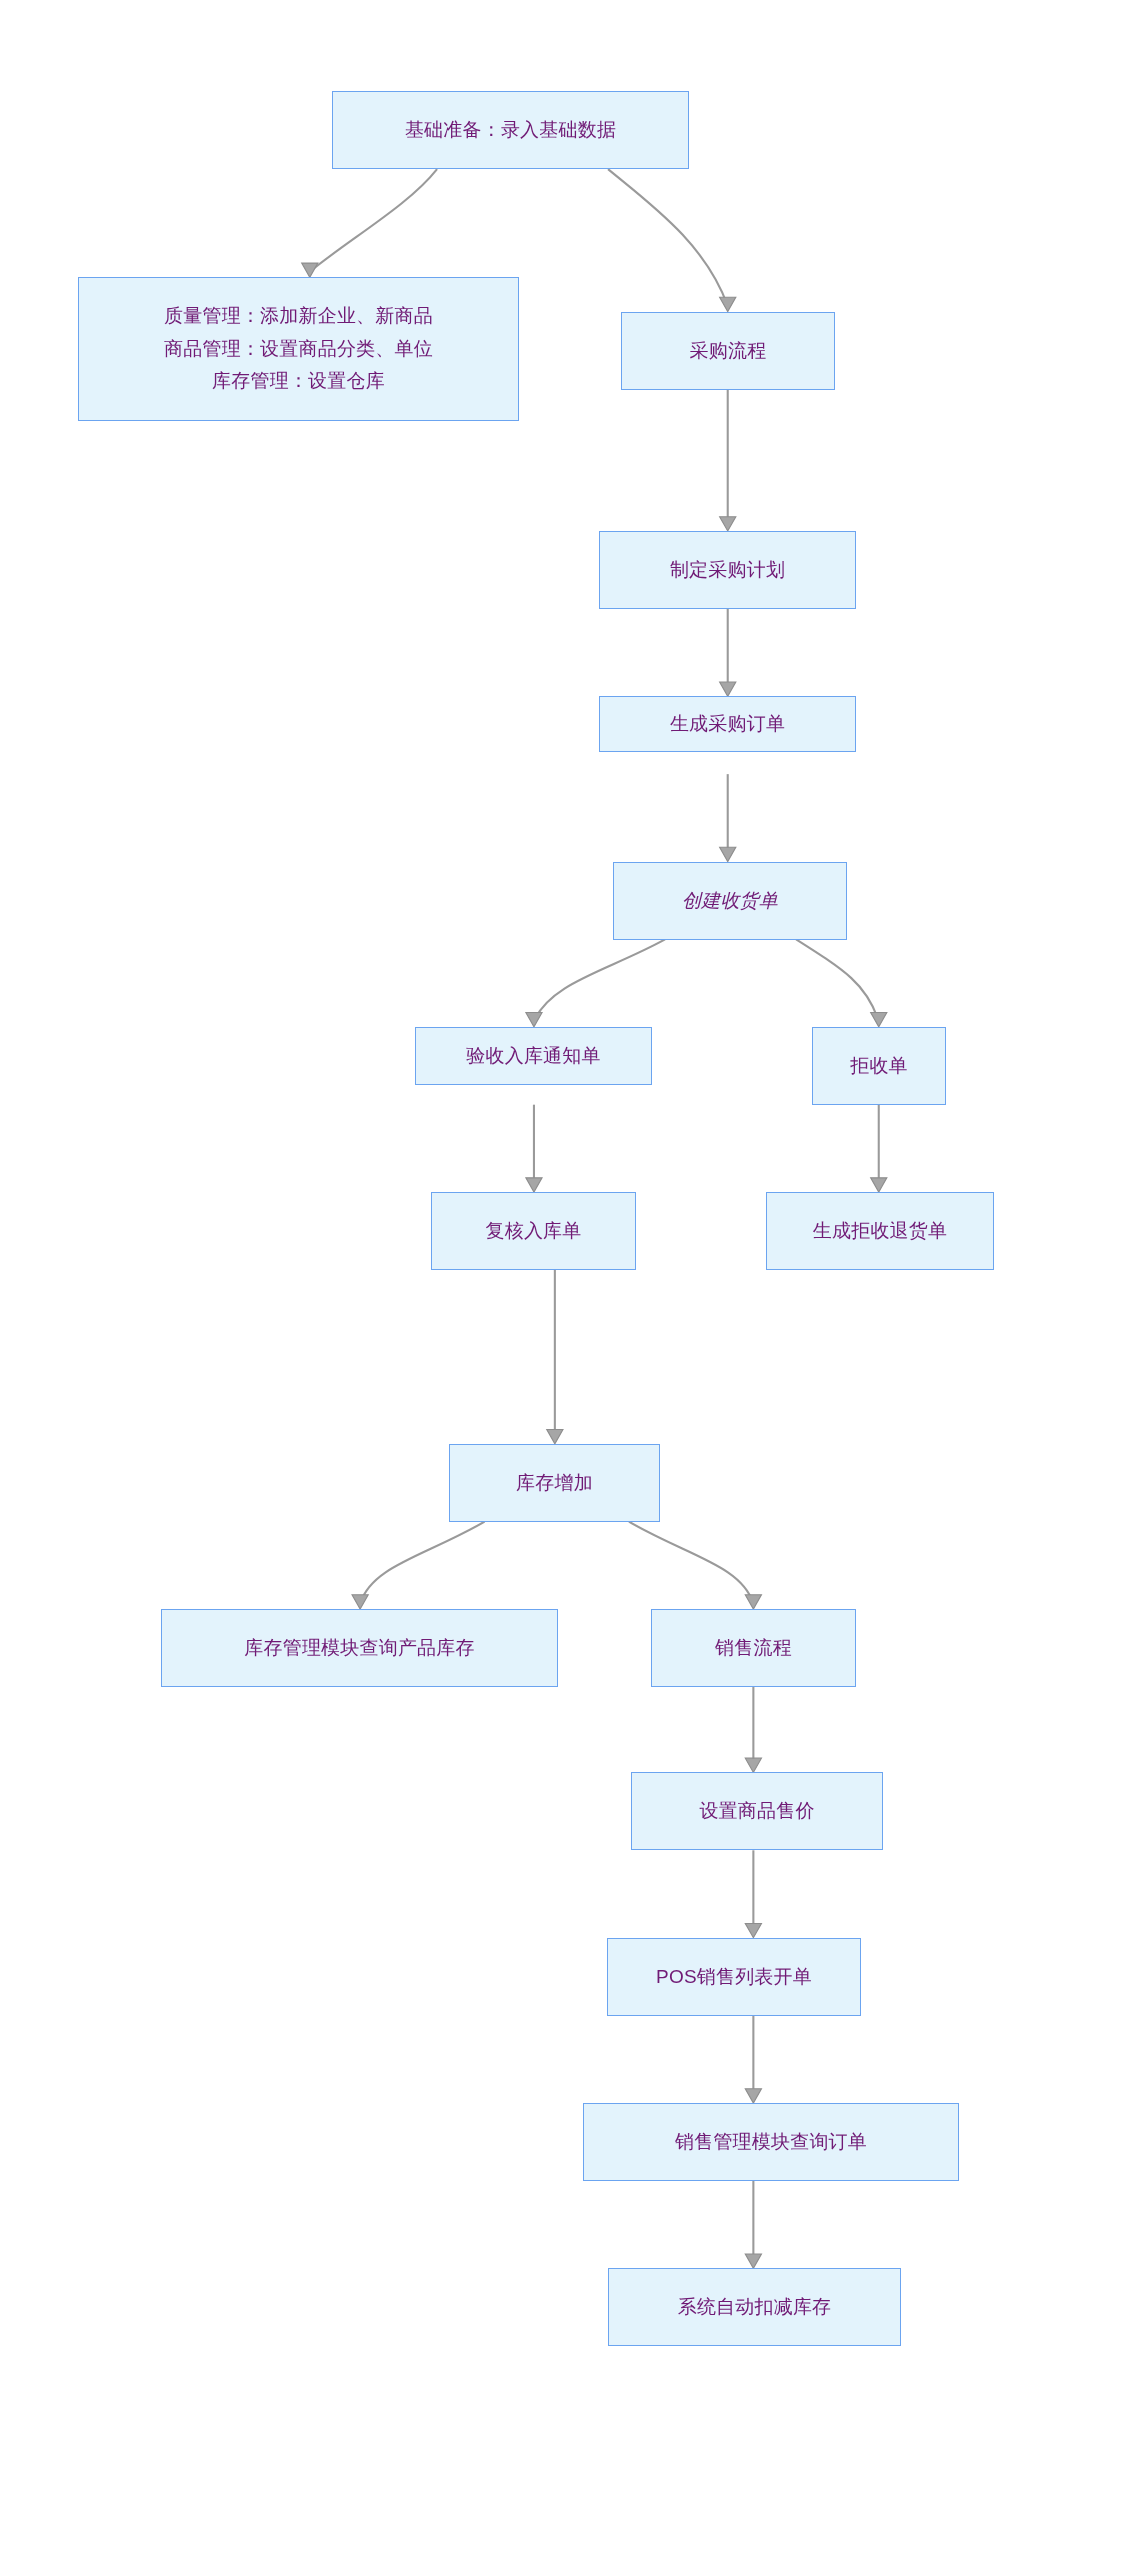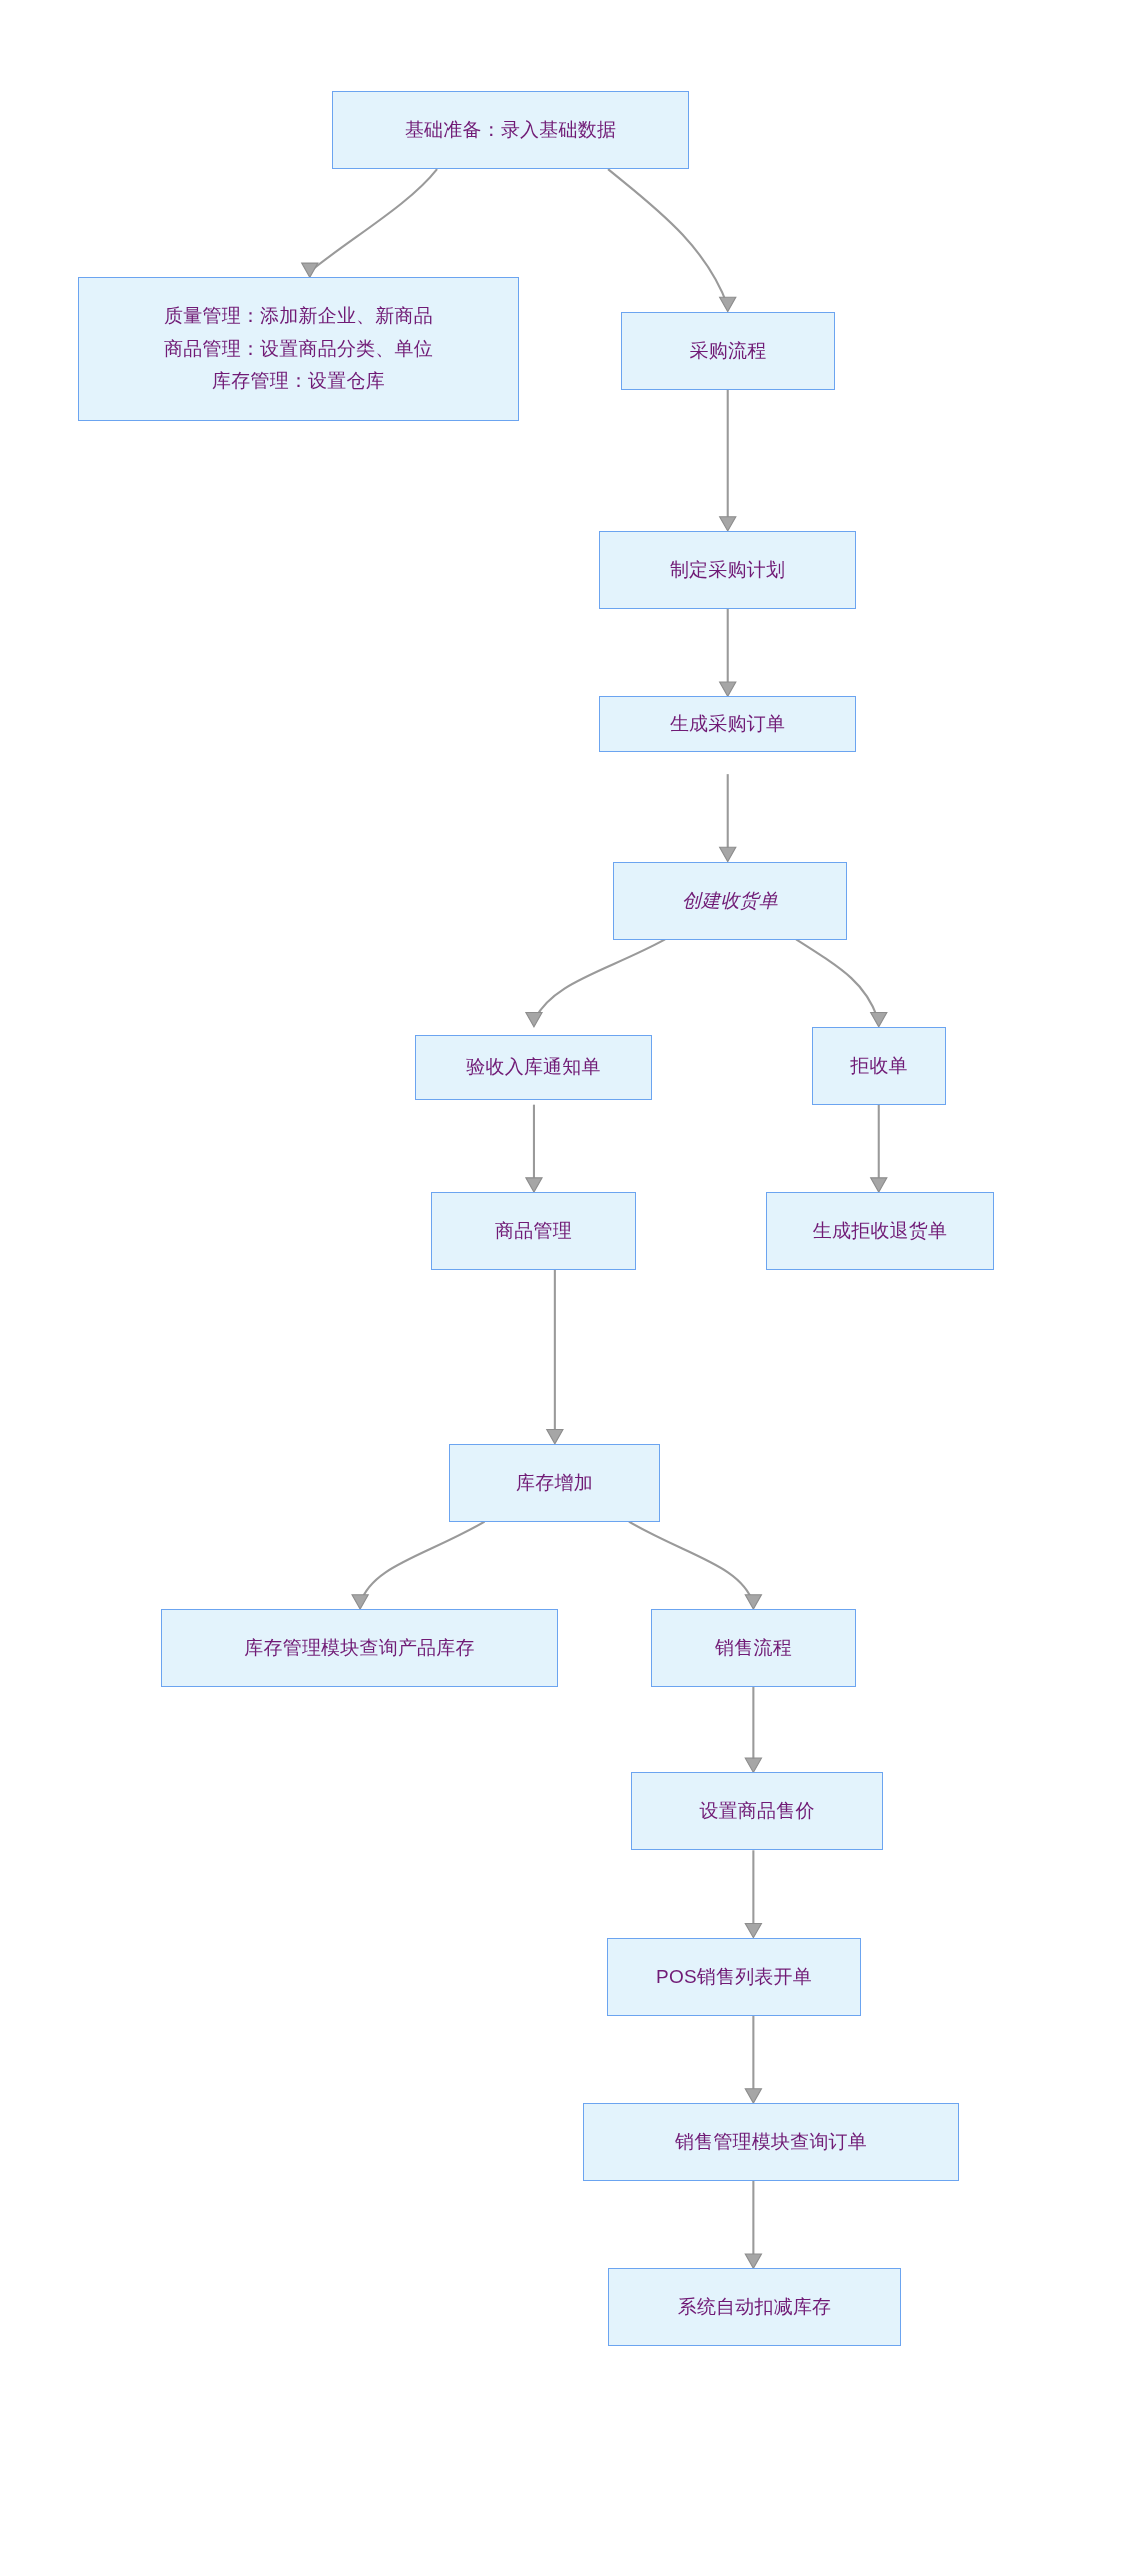--- a/index.html
+++ b/index.html
@@ -100,23 +100,23 @@
   </svg>
   <div id="nodes-group">
       <div class="node" style="left: 332px; top: 91px; width: 357px; height: 78px;">基础准备：录入基础数据</div>
       <div class="node multiline" style="left: 78px; top: 277px; width: 441px; height: 144px;">质量管理：添加新企业、新商品
 商品管理：设置商品分类、单位
 库存管理：设置仓库</div>
       <div class="node" style="left: 621px; top: 312px; width: 214px; height: 78px;">采购流程</div>
       <div class="node" style="left: 599px; top: 531px; width: 257px; height: 78px;">制定采购计划</div>
       <div class="node" style="left: 599px; top: 696px; width: 257px; height: 56px;">生成采购订单</div>
       <div class="node" style="left: 613px; top: 862px; width: 234px; height: 78px; font-style: italic;">创建收货单</div>
-      <div class="node" style="left: 415px; top: 1027px; width: 237px; height: 65px; margin-top: 8px;">验收入库通知单</div>
+      <div class="node" style="left: 415px; top: 1027px; width: 237px; height: 58px;">验收入库通知单</div>
       <div class="node" style="left: 812px; top: 1027px; width: 134px; height: 78px;">拒收单</div>
-      <div class="node" style="left: 431px; top: 1192px; width: 205px; height: 78px;">商品管理</div>
+      <div class="node" style="left: 431px; top: 1192px; width: 205px; height: 78px;">复核入库单</div>
       <div class="node" style="left: 766px; top: 1192px; width: 228px; height: 78px;">生成拒收退货单</div>
       <div class="node" style="left: 449px; top: 1444px; width: 211px; height: 78px;">库存增加</div>
       <div class="node" style="left: 161px; top: 1609px; width: 397px; height: 78px;">库存管理模块查询产品库存</div>
       <div class="node" style="left: 651px; top: 1609px; width: 205px; height: 78px;">销售流程</div>
       <div class="node" style="left: 631px; top: 1772px; width: 252px; height: 78px;">设置商品售价</div>
       <div class="node" style="left: 607px; top: 1938px; width: 254px; height: 78px;">POS销售列表开单</div>
       <div class="node" style="left: 583px; top: 2103px; width: 376px; height: 78px;">销售管理模块查询订单</div>
       <div class="node" style="left: 608px; top: 2268px; width: 293px; height: 78px;">系统自动扣减库存</div>
     </div>
 </div>

